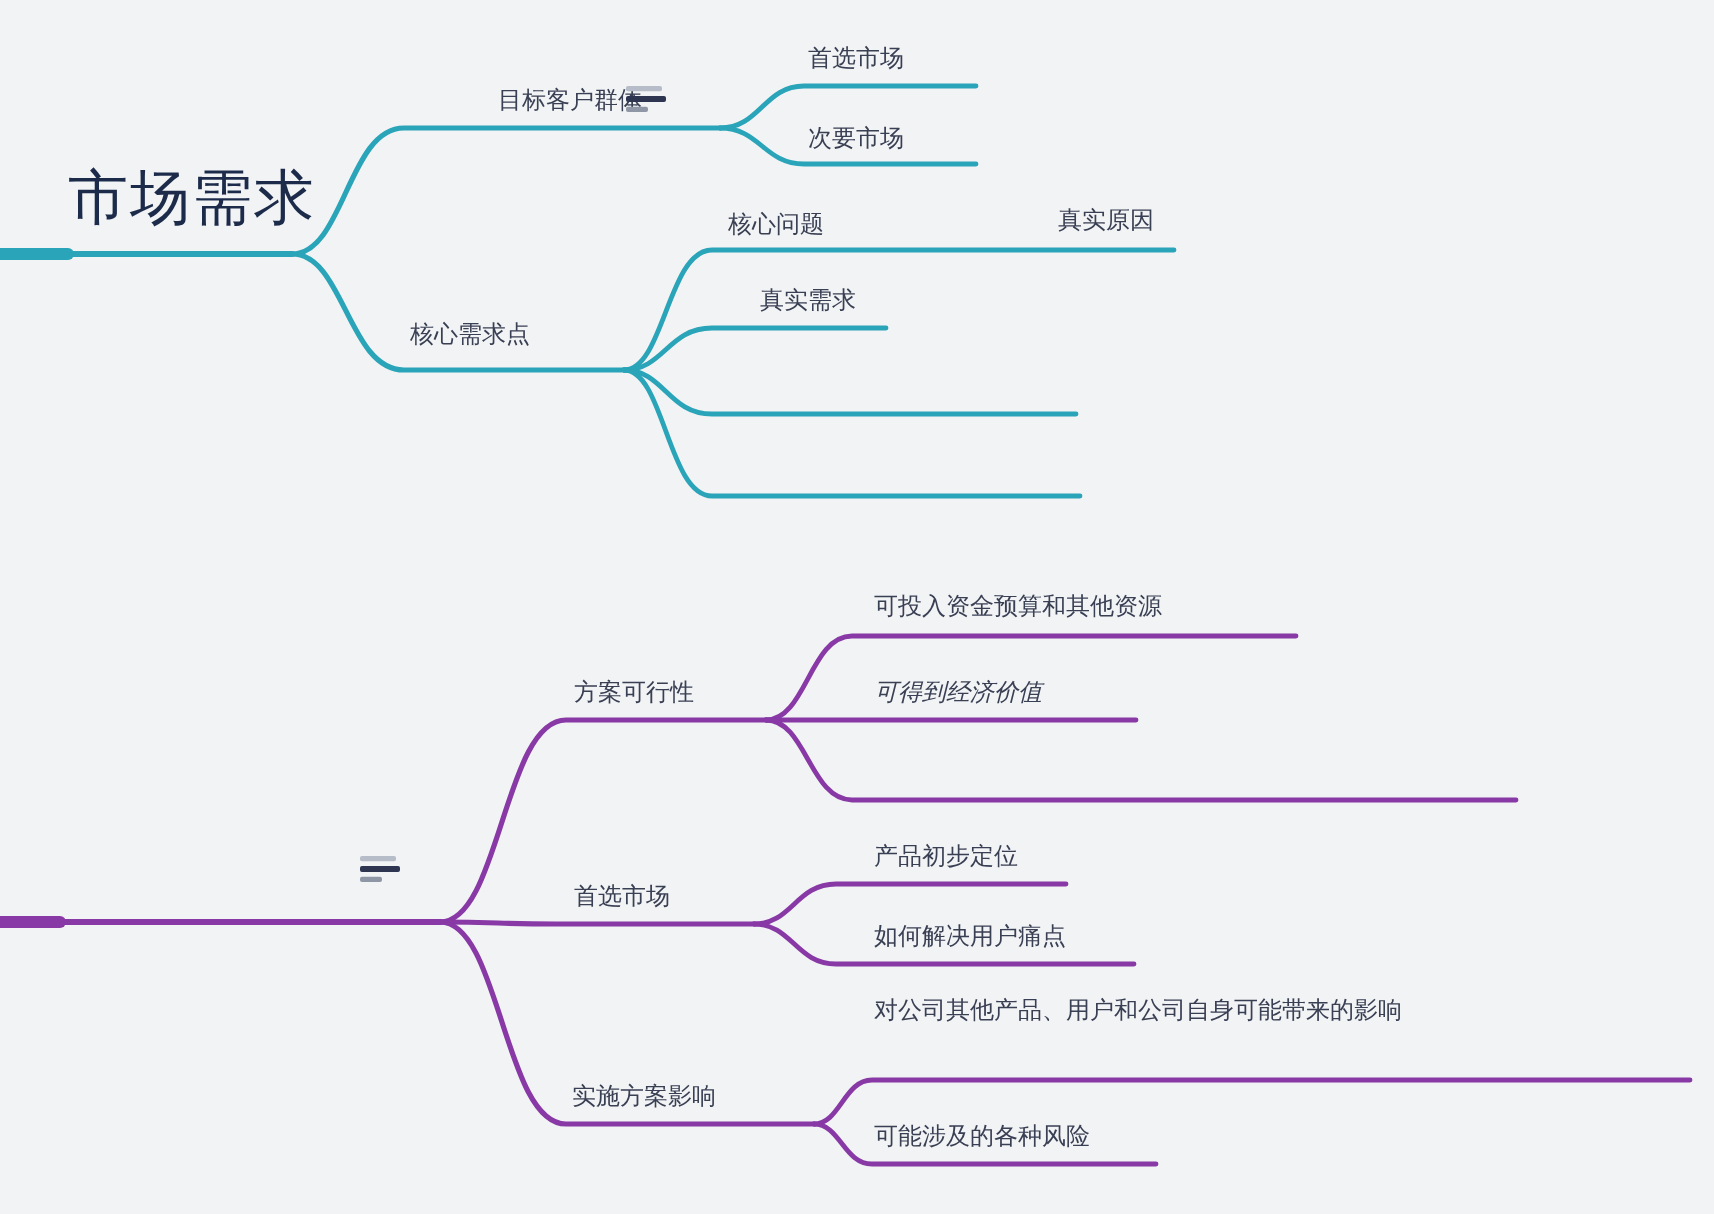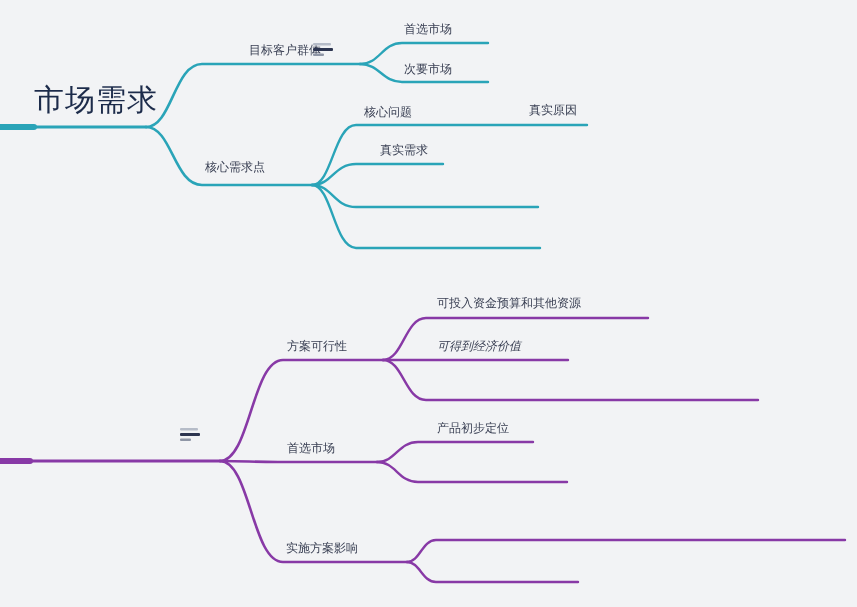--- a/index.html
+++ b/index.html
@@ -88,16 +88,19 @@
     <rect x="1" y="6" width="20" height="3" rx="1" fill="#2d3550"></rect>
     <rect x="1" y="11.4" width="11" height="2.6" rx="1" fill="#8f96a6"></rect>
   </svg>
 
   <div class="node" style="left:287px;top:337px;text-align:center;">方案可行性</div>
   <div class="node" style="left:437px;top:294px;">可投入资金预算和其他资源</div>
   <div class="node" style="left:437px;top:337px;font-style:italic;">可得到经济价值</div>
 
   <div class="node" style="left:287px;top:439px;">首选市场</div>
   <div class="node" style="left:437px;top:419px;">产品初步定位</div>
+  <div class="node" style="left:437px;top:459px;">如何解决用户痛点</div>
 
   <div class="node" style="left:286px;top:539px;">实施方案影响</div>
+  <div class="node wrap" style="left:437px;top:495px;">对公司其他产品、用户和公司自身可能带来的影响</div>
+  <div class="node" style="left:437px;top:559px;">可能涉及的各种风险</div>
 
 </div>
 
 </body></html>

